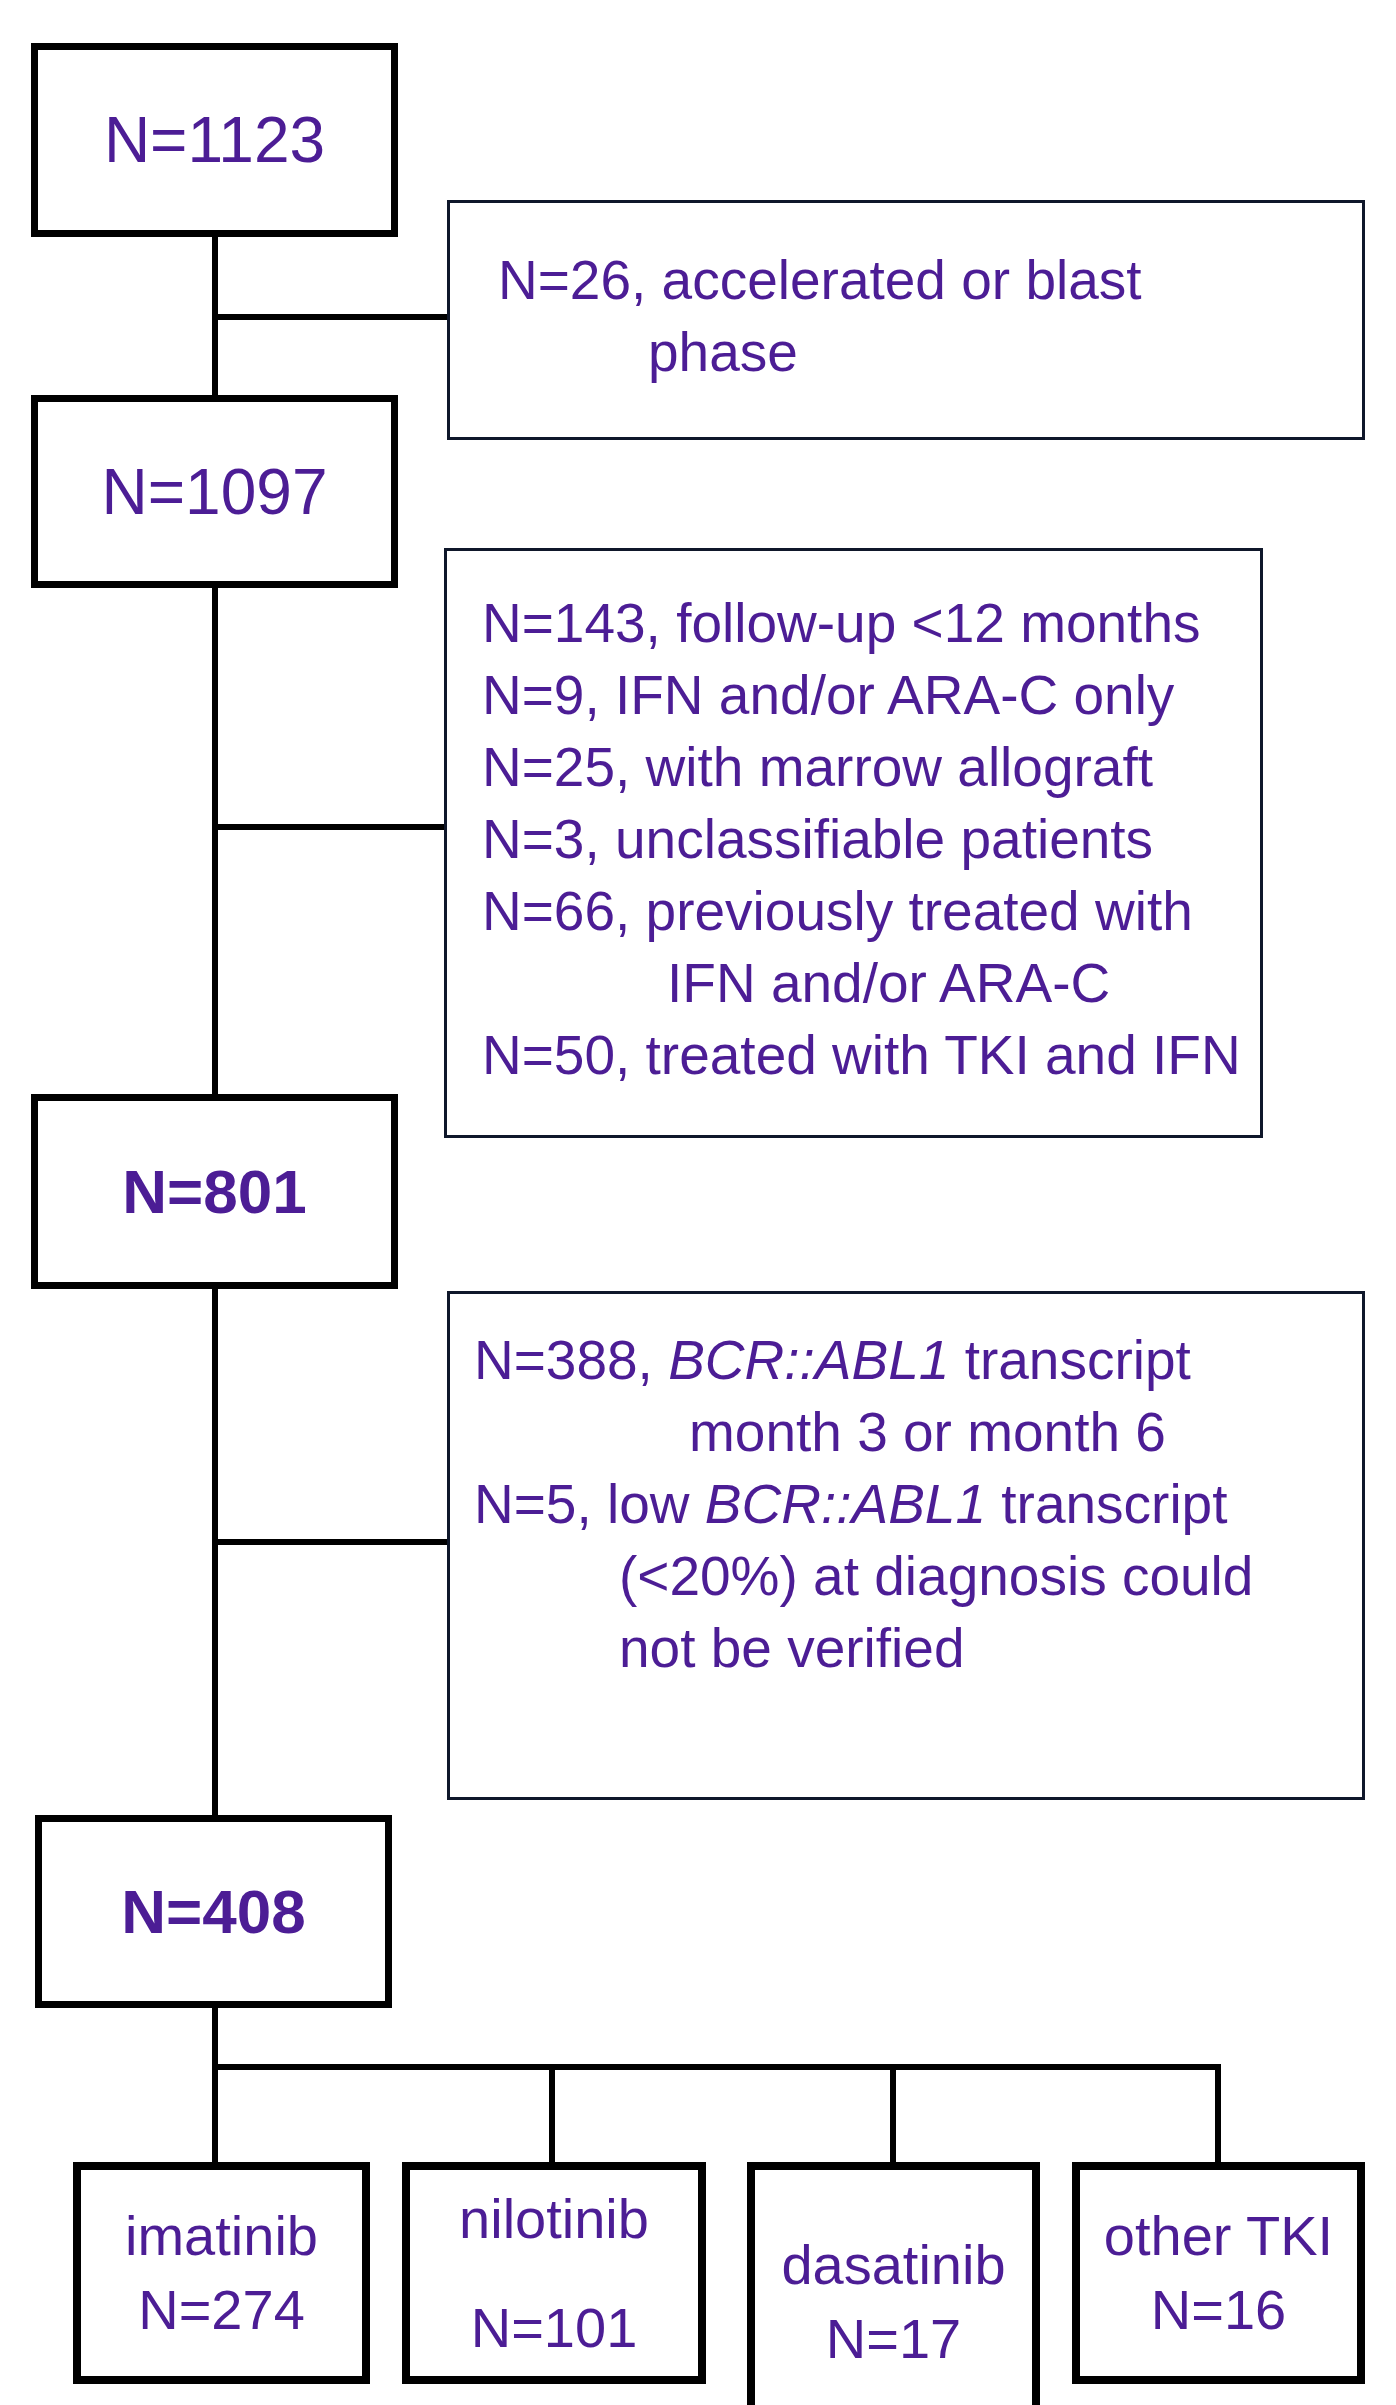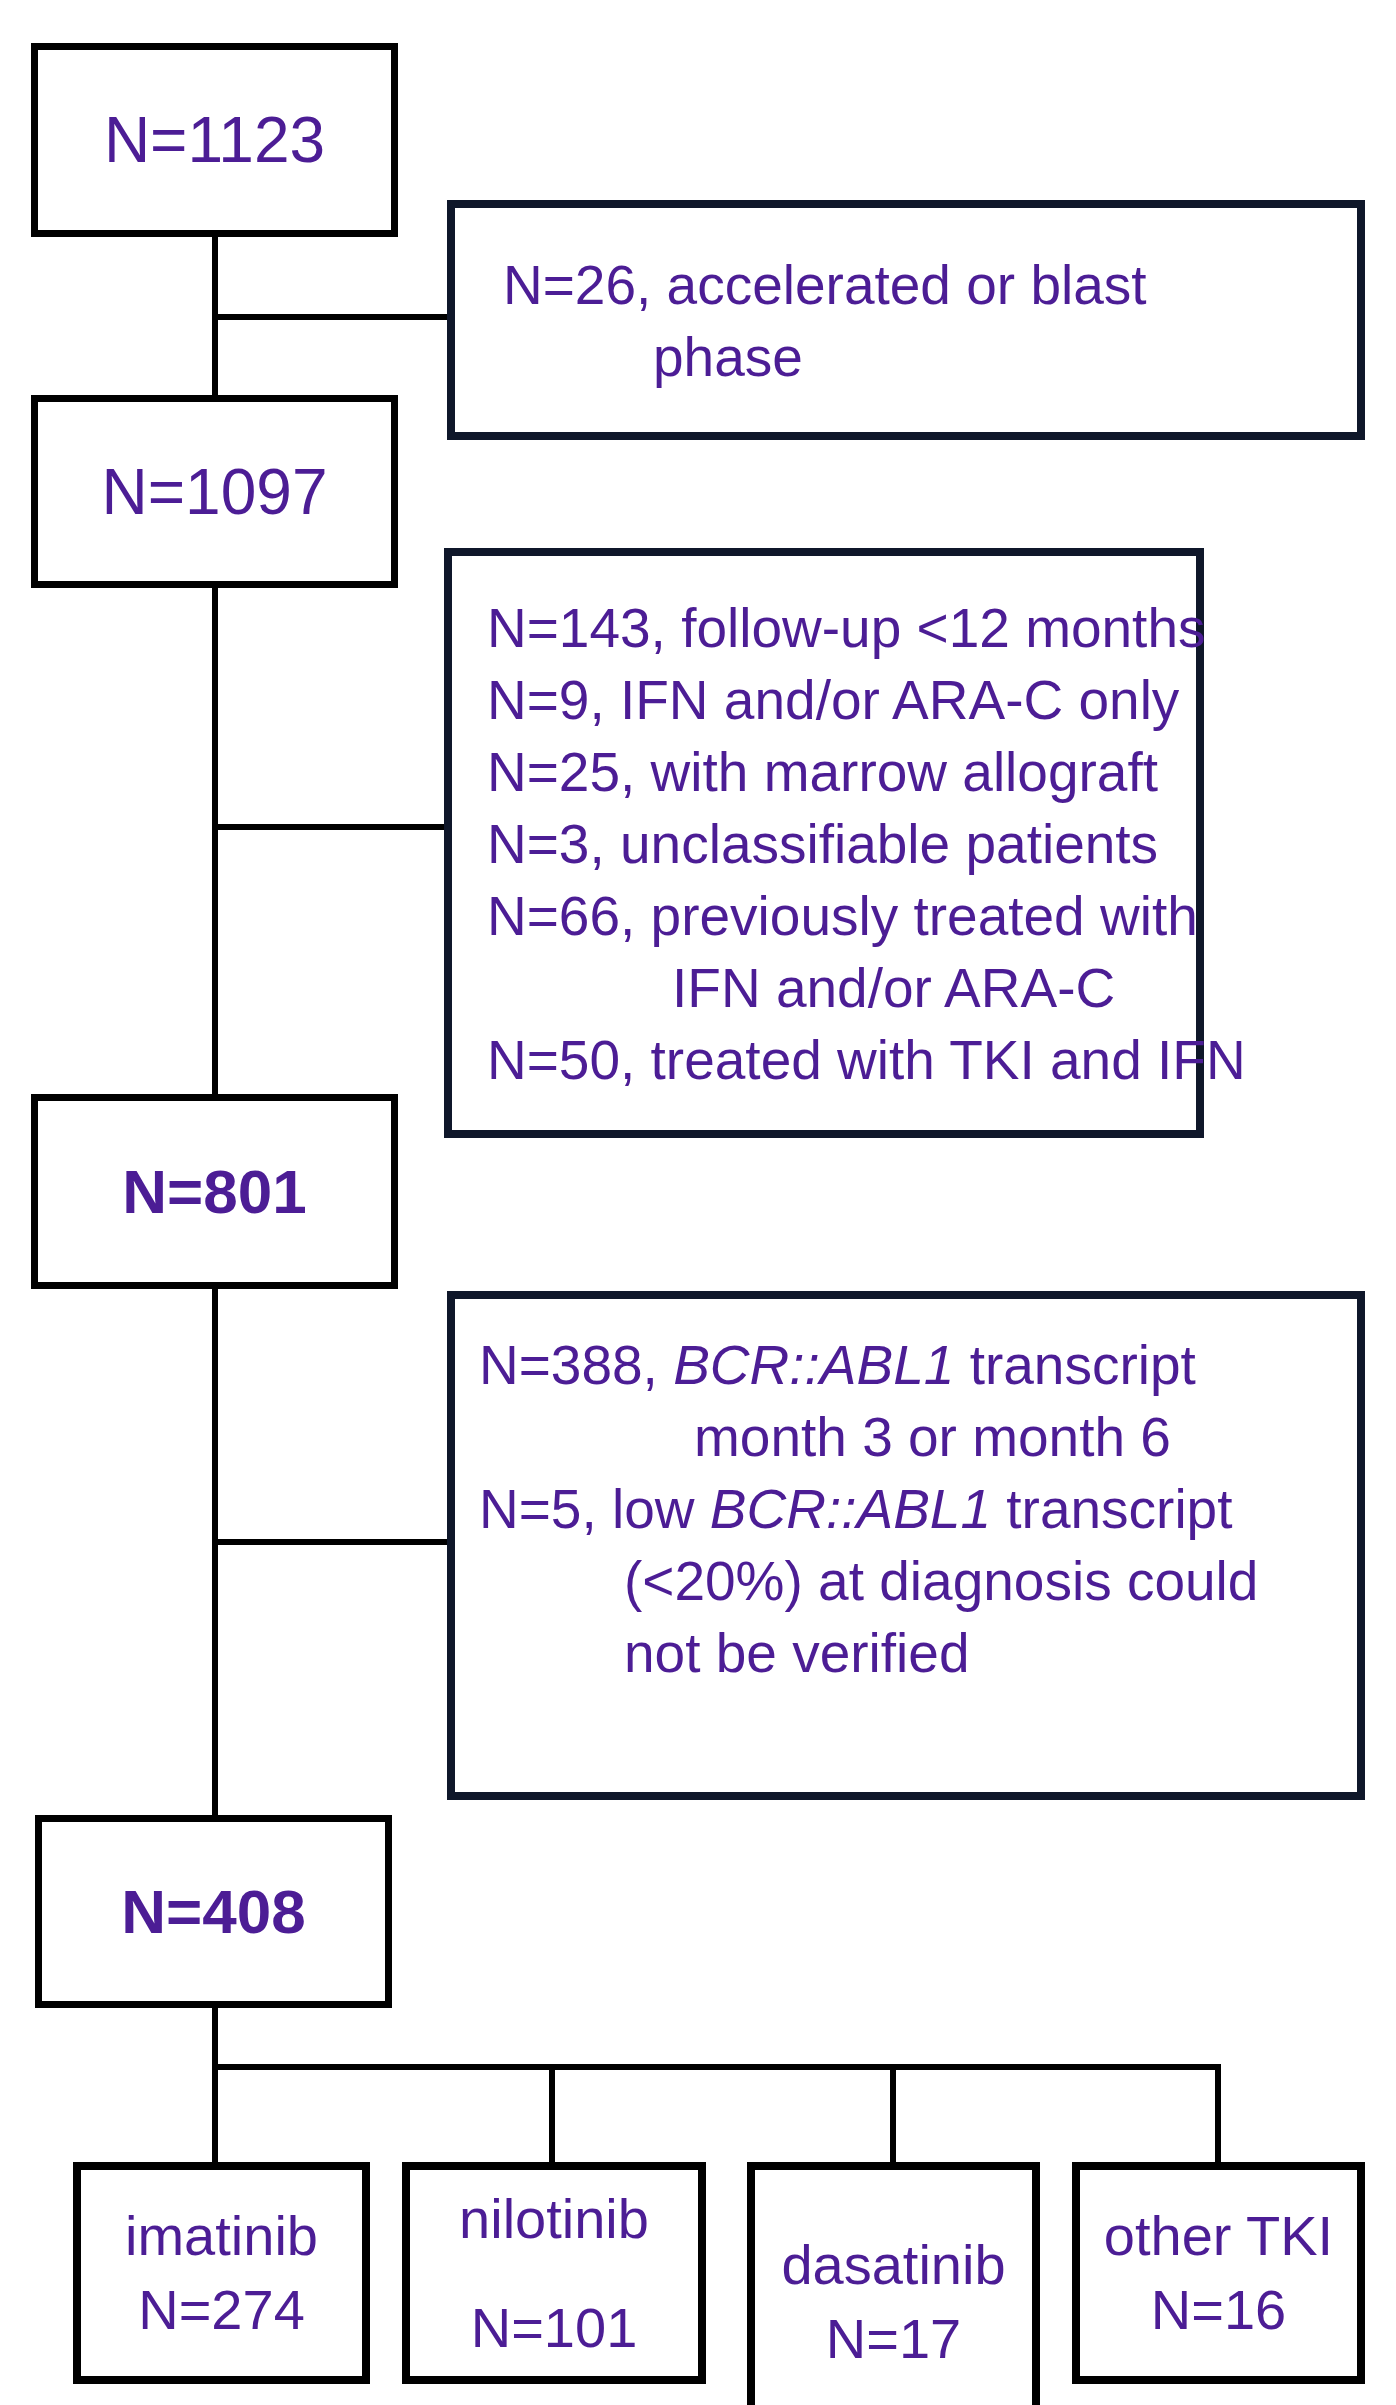--- a/index.html
+++ b/index.html
@@ -7,21 +7,21 @@
     position:relative; width:1396px; height:2405px; background:#ffffff;
     font-family:"Liberation Sans", sans-serif; color:#4c1d95;
   }
   .nbox {
     position:absolute; box-sizing:border-box; border:7px solid #000; background:#fff;
     display:flex; align-items:center; justify-content:center;
     font-size:64px; letter-spacing:0px;
   }
   .nbox.bold { font-weight:bold; font-size:62px; }
   .xbox {
-    position:absolute; box-sizing:border-box; border:8px solid #0f172a; background:#fff;
+    position:absolute; box-sizing:border-box; border:3px solid #0f172a; background:#fff;
     font-size:55px;
   }
   .xline { line-height:72px; white-space:nowrap; }
   .it { font-style:italic; }
   .leaf {
     position:absolute; box-sizing:border-box; border:8px solid #000; background:#fff;
     display:flex; flex-direction:column; align-items:center; justify-content:center;
     font-size:56px; line-height:74px; text-align:center;
   }
   .cline { position:absolute; background:#000; }
@@ -61,21 +61,21 @@
 
   <div class="xbox" style="left:447px; top:200px; width:918px; height:240px; padding:41px 0 0 48px;">
     <div class="xline">
       <span>N=26, accelerated or blast</span>
     </div>
     <div class="xline" style="margin-left:150px;">
       <span>phase</span>
     </div>
   </div>
 
-  <div class="xbox" style="left:444px; top:548px; width:760px; height:590px; padding:36px 0 0 35px;">
+  <div class="xbox" style="left:444px; top:548px; width:819px; height:590px; padding:36px 0 0 35px;">
     <div class="xline">
       <span>N=143, follow-up &lt;12 months</span>
     </div>
     <div class="xline">
       <span>N=9, IFN and/or ARA-C only</span>
     </div>
     <div class="xline">
       <span>N=25, with marrow allograft</span>
     </div>
     <div class="xline">

